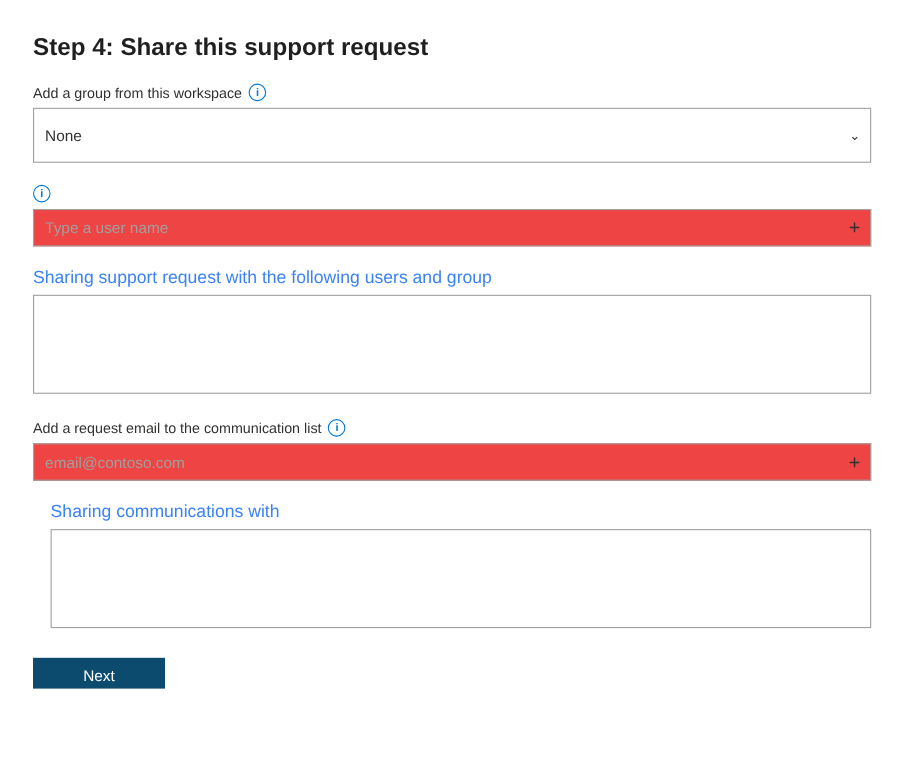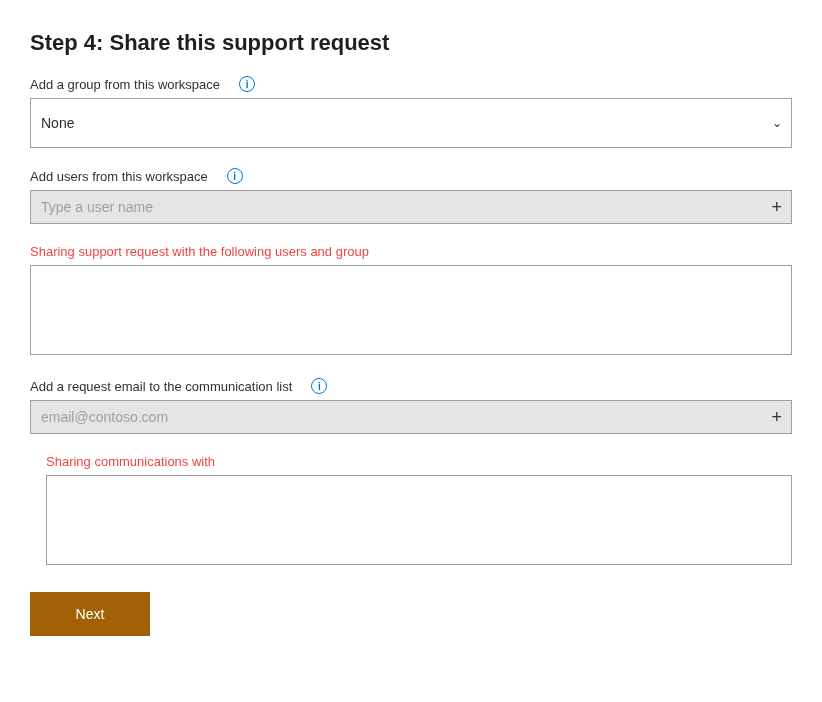--- a/index.html
+++ b/index.html
@@ -25,21 +25,21 @@
       margin-bottom: 20px;
     }
 
     .section {
       margin-bottom: 20px;
     }
 
     .label-row {
       display: flex;
       align-items: flex-end;
-      gap: 19px;
+      gap: 6px;
       margin-bottom: 6px;
       font-size: 13px;
       color: #323130;
     }
 
     .info-icon {
       display: inline-flex;
       align-items: center;
       justify-content: center;
       width: 16px;
@@ -83,21 +83,21 @@
 
     .input-wrapper {
       position: relative;
       width: 100%;
     }
 
     .text-input {
       width: 100%;
       height: 34px;
       border: 1px solid #a19f9d;
-      background: #e5e5e5;
+      background: #ef4444;
       padding: 0 36px 0 10px;
       font-size: 14px;
       color: #323130;
       outline: none;
     }
 
     .text-input::placeholder {
       color: #a19f9d;
     }
 
@@ -106,48 +106,48 @@
       right: 10px;
       top: 50%;
       transform: translateY(-50%);
       color: #323130;
       font-size: 18px;
       cursor: pointer;
       line-height: 1;
     }
 
     .sharing-label {
-      font-size: 13px;
-      color: #ef4444;
+      font-size: 16px;
+      color: #3b82f6;
       margin-bottom: 6px;
     }
 
     .sharing-box {
       width: 100%;
       height: 90px;
       border: 1px solid #a19f9d;
       background: #ffffff;
       resize: none;
       font-size: 14px;
       padding: 6px 10px;
       color: #323130;
       outline: none;
       overflow-y: scroll;
     }
 
     .next-button {
-      background: #a16207;
+      background: #0c4a6e;
       color: #ffffff;
       border: none;
       padding: 8px 30px;
       font-size: 14px;
       font-weight: 500;
       cursor: pointer;
       min-width: 120px;
-      height: 44px;
+      height: 28px;
     }
 
     .communications-section {
       margin-bottom: 24px;
       padding-left: 16px;
     }
   </style>
 </head>
 <body>
 
@@ -161,21 +161,20 @@
   <div class="select-wrapper">
     <select class="select-box">
       <option>None</option>
     </select>
     <span class="chevron-icon">⌄</span>
   </div>
 </div>
 
 <div class="section">
   <div class="label-row">
-    <span>Add users from this workspace</span>
     <span class="info-icon">i</span>
   </div>
   <div class="input-wrapper">
     <input type="text" class="text-input" placeholder="Type a user name" style="">
     <span class="add-icon">+</span>
   </div>
 </div>
 
 <div class="section">
   <div class="sharing-label">Sharing support request with the following users and group</div>

